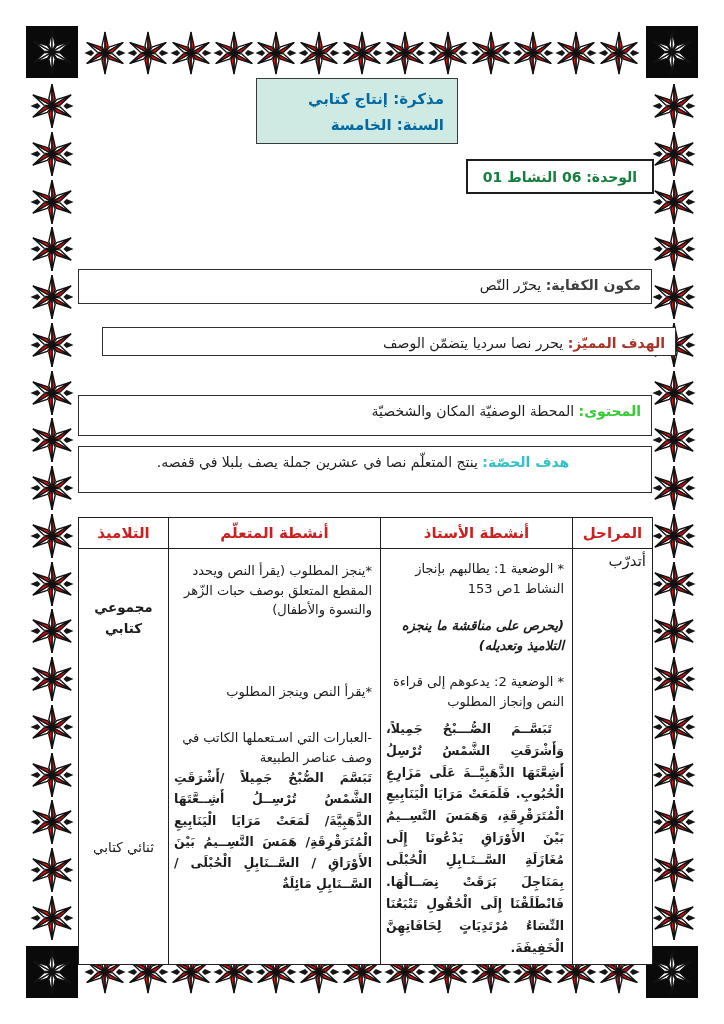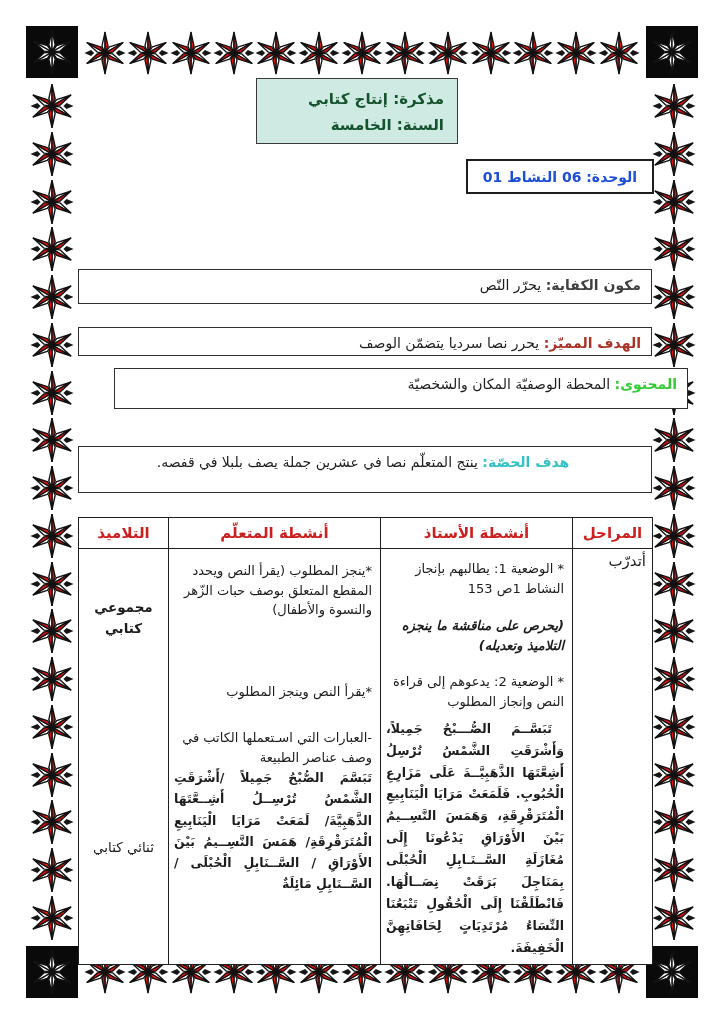--- a/index.html
+++ b/index.html
@@ -29,38 +29,38 @@
   .strip-top .star, .strip-bottom .star { width:42px; height:46px; }
   .strip-left .star, .strip-right .star { width:44px; height:44px; }
   .star svg { width:100%; height:100%; }
 
   
   .memo-box {
     position:absolute; left:256px; top:78px; width:202px; height:66px;
     background:#cfe9e3; border:1px solid #3a3a3a;
     padding:7px 13px 0 6px; text-align:right;
   }
-  .memo-box .line { font-size:15px; font-weight:bold; color:#14532d; line-height:26px; }
+  .memo-box .line { font-size:15px; font-weight:bold; color:#0369a1; line-height:26px; }
   .unit-box {
     position:absolute; left:466px; top:159px; width:188px; height:35px;
     border:2px solid #1d1d1d; background:#fff;
     display:flex; align-items:center; justify-content:center;
-    font-size:14px; font-weight:bold; color:#1d4ed8;
+    font-size:14px; font-weight:bold; color:#15803d;
   }
 
   
   .info-box {
     position:absolute; left:78px; width:574px; background:#fff;
     border:1px solid #2e2e2e; font-size:14px; color:#1d1d1d;
     padding:5px 10px 0 6px; text-align:right; line-height:20px;
   }
   .info-box .lbl { font-weight:bold; }
   .box-competency { top:269px; height:35px; }
-  .box-goal       { top:327px; height:29px; }
-  .box-content    { top:368px; height:41px;margin-left:36px; }
+  .box-goal       { top:327px; height:29px;margin-left:24px; }
+  .box-content    { top:395px; height:41px; }
   .box-session    { top:446px; height:47px; text-align:center; }
   .lbl-competency { color:#404040; }
   .lbl-goal       { color:#a93226; }
   .lbl-content    { color:#35cc35; }
   .lbl-session    { color:#35c0c4; }
 
   
   table.plan {
     position:absolute; left:78px; top:517px; width:574px;
     border-collapse:collapse; table-layout:fixed; direction:rtl;

